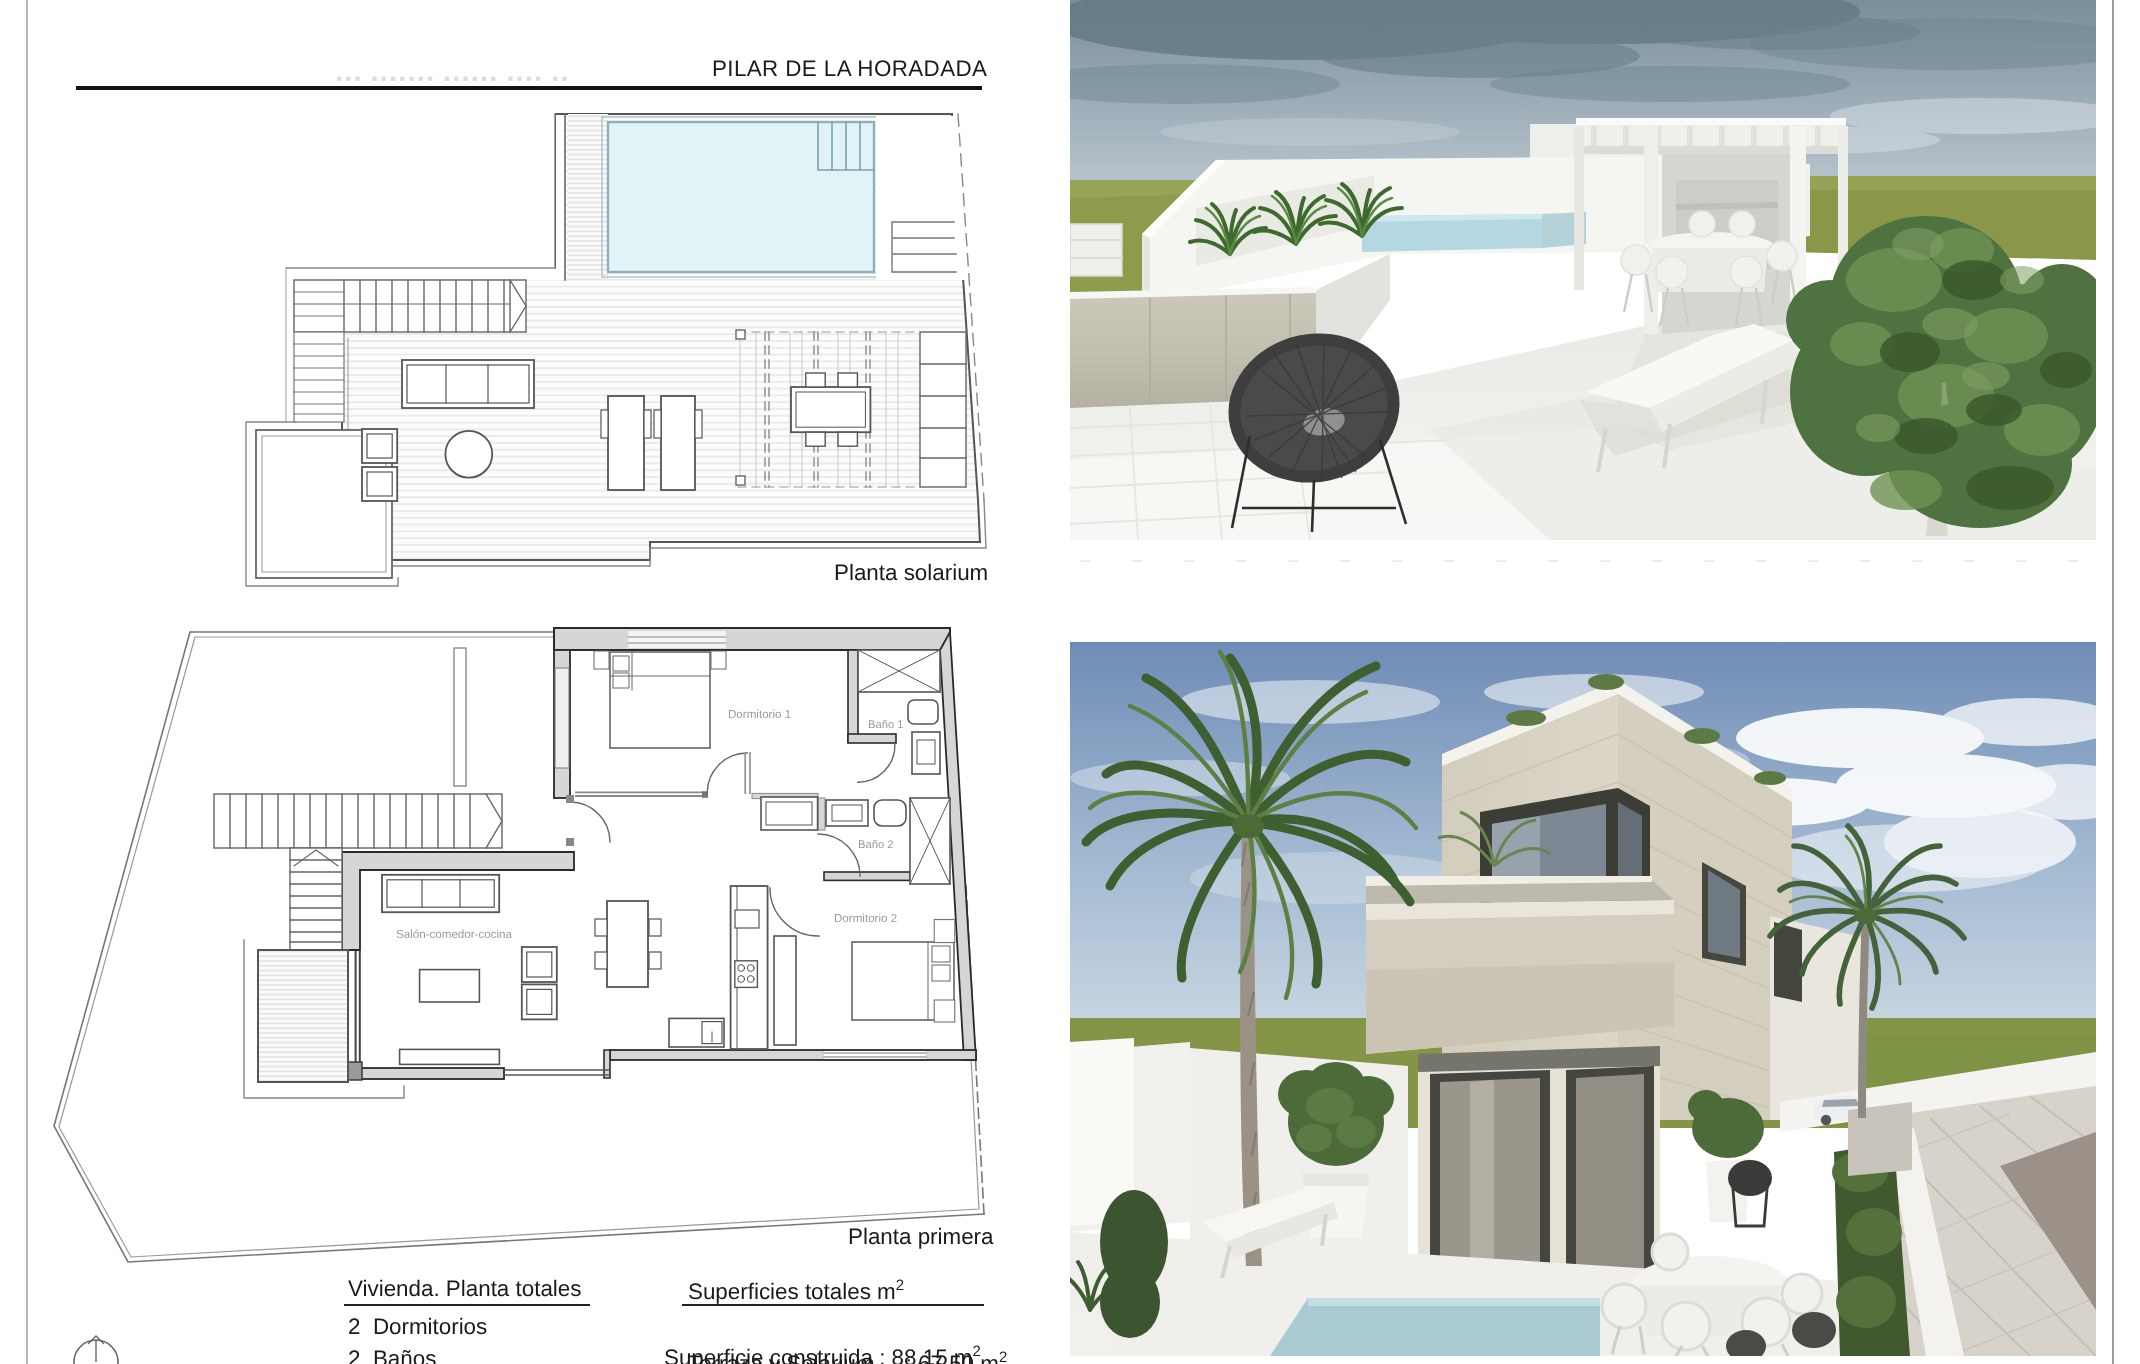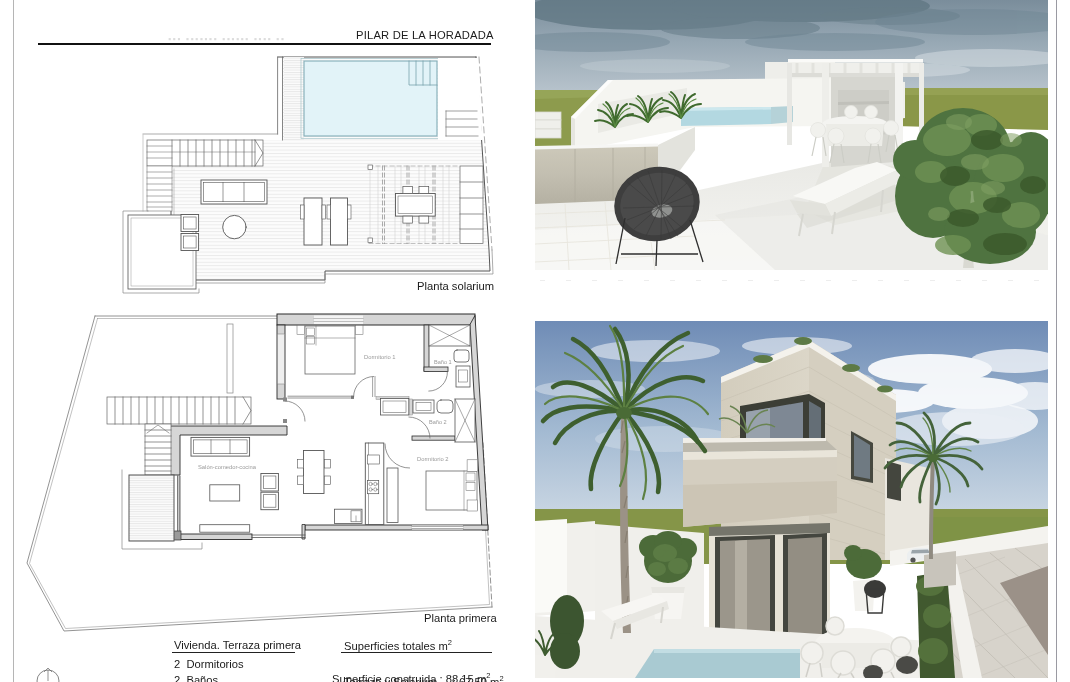--- a/index.html
+++ b/index.html
@@ -365,21 +365,21 @@
     <g fill="#fff" stroke="#555" stroke-width="0.8">
       <rect x="334.5" y="509.2" width="27.5" height="14.3"></rect>
       <rect x="351" y="510.8" width="10" height="11" stroke-width="0.6"></rect>
       <line x1="356" y1="516" x2="356" y2="521" stroke-width="0.5"></line>
     </g>
 
     <text x="424" y="622" font-size="11.2" fill="#1a1a1a">Planta primera</text>
     </g>
   </svg>
 
-  <div class="abs" style="left:174px;top:639px;font-size:11.2px;color:#1a1a1a;white-space:nowrap;">Vivienda. Terraza primera</div>
+  <div class="abs" style="left:174px;top:639px;font-size:11.2px;color:#1a1a1a;white-space:nowrap;">Vivienda. Planta totales</div>
 
   <div class="abs" style="left:172px;top:652px;width:123px;height:1.2px;background:#222;"></div>
 
   <div class="abs" style="left:174px;top:658px;font-size:11.2px;color:#1a1a1a;white-space:nowrap;">2&nbsp; Dormitorios</div>
 
   <div class="abs" style="left:174px;top:674px;font-size:11.2px;color:#1a1a1a;white-space:nowrap;">2&nbsp; Baños</div>
 
   <div class="abs" style="left:344px;top:638px;font-size:11.2px;color:#1a1a1a;white-space:nowrap;text-align:center;">Superficies totales m<sup style="font-size:7.5px;">2</sup></div>
 
   <div class="abs" style="left:341px;top:652px;width:151px;height:1.2px;background:#222;"></div>

